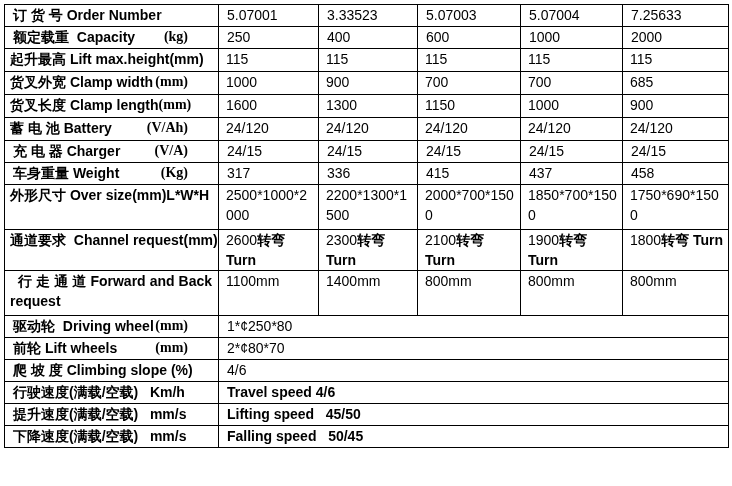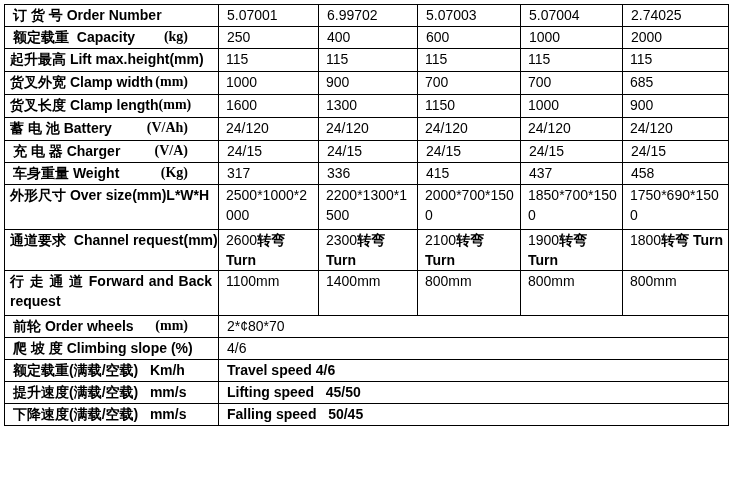--- a/index.html
+++ b/index.html
@@ -21,21 +21,21 @@
   tr.hB td{height:22px;margin-top:12px;}
   tr.hC td{height:24px;}
   tr.hD td{height:44px;}
   .lc{font-weight:bold;}
   .lw{display:flex;justify-content:space-between;padding-right:26px;}
   .lt{white-space:pre;}
   .lu{white-space:pre;font-family:Liberation Serif, serif;}
   .vc{padding-left:7px;white-space:pre-wrap;}
   .brk{word-break:break-all;}
   .b{font-weight:bold;}
-  .l1{text-align:justify;text-align-last:justify;padding-right:2px;}
+  .l1{text-align:justify;text-align-last:justify;padding-right:2px;margin-left:8px;}
 </style>
 </head>
 <body>
 
 <div class="wrap">
 <table>
   <colgroup>
     <col style="width:214px">
         <col style="width:100px">
         <col style="width:99px">
@@ -45,24 +45,24 @@
   </colgroup>
   <tbody>
     <tr class="hA">
       <td class="lc">
             <div class="lw">
               <span class="lt">订 货 号 Order Number</span>
               <span class="lu"></span>
             </div>
           </td>
       <td class="vc">5.07001</td>
-      <td class="vc">6.99702</td>
+      <td class="vc">3.33523</td>
       <td class="vc">5.07003</td>
       <td class="vc">5.07004</td>
-      <td class="vc">2.74025</td>
+      <td class="vc">7.25633</td>
     </tr>
     <tr class="hA">
       <td class="lc">
             <div class="lw">
               <span class="lt">额定载重  Capacity</span>
               <span class="lu">(kg)</span>
             </div>
           </td>
       <td class="vc">250</td>
       <td class="vc">400</td>
@@ -181,39 +181,48 @@
           </td>
       <td class="vc">1100mm</td>
       <td class="vc">1400mm</td>
       <td class="vc">800mm</td>
       <td class="vc">800mm</td>
       <td class="vc">800mm</td>
     </tr>
     <tr class="hA">
       <td class="lc">
             <div class="lw">
-              <span class="lt">前轮 Order wheels</span>
+              <span class="lt">驱动轮  Driving wheel</span>
+              <span class="lu">(mm)</span>
+            </div>
+          </td>
+      <td class="vc" colspan="5">1*¢250*80</td>
+    </tr>
+    <tr class="hA">
+      <td class="lc">
+            <div class="lw">
+              <span class="lt">前轮 Lift wheels</span>
               <span class="lu">(mm)</span>
             </div>
           </td>
       <td class="vc" colspan="5">2*¢80*70</td>
     </tr>
     <tr class="hA">
       <td class="lc">
             <div class="lw">
               <span class="lt">爬 坡 度 Climbing slope (%)</span>
               <span class="lu"></span>
             </div>
           </td>
       <td class="vc" colspan="5">4/6</td>
     </tr>
     <tr class="hA">
       <td class="lc">
             <div class="lw">
-              <span class="lt">额定载重(满载/空载)   Km/h</span>
+              <span class="lt">行驶速度(满载/空载)   Km/h</span>
               <span class="lu"></span>
             </div>
           </td>
       <td class="vc b" colspan="5">Travel speed 4/6</td>
     </tr>
     <tr class="hA">
       <td class="lc">
             <div class="lw">
               <span class="lt">提升速度(满载/空载)   mm/s</span>
               <span class="lu"></span>

